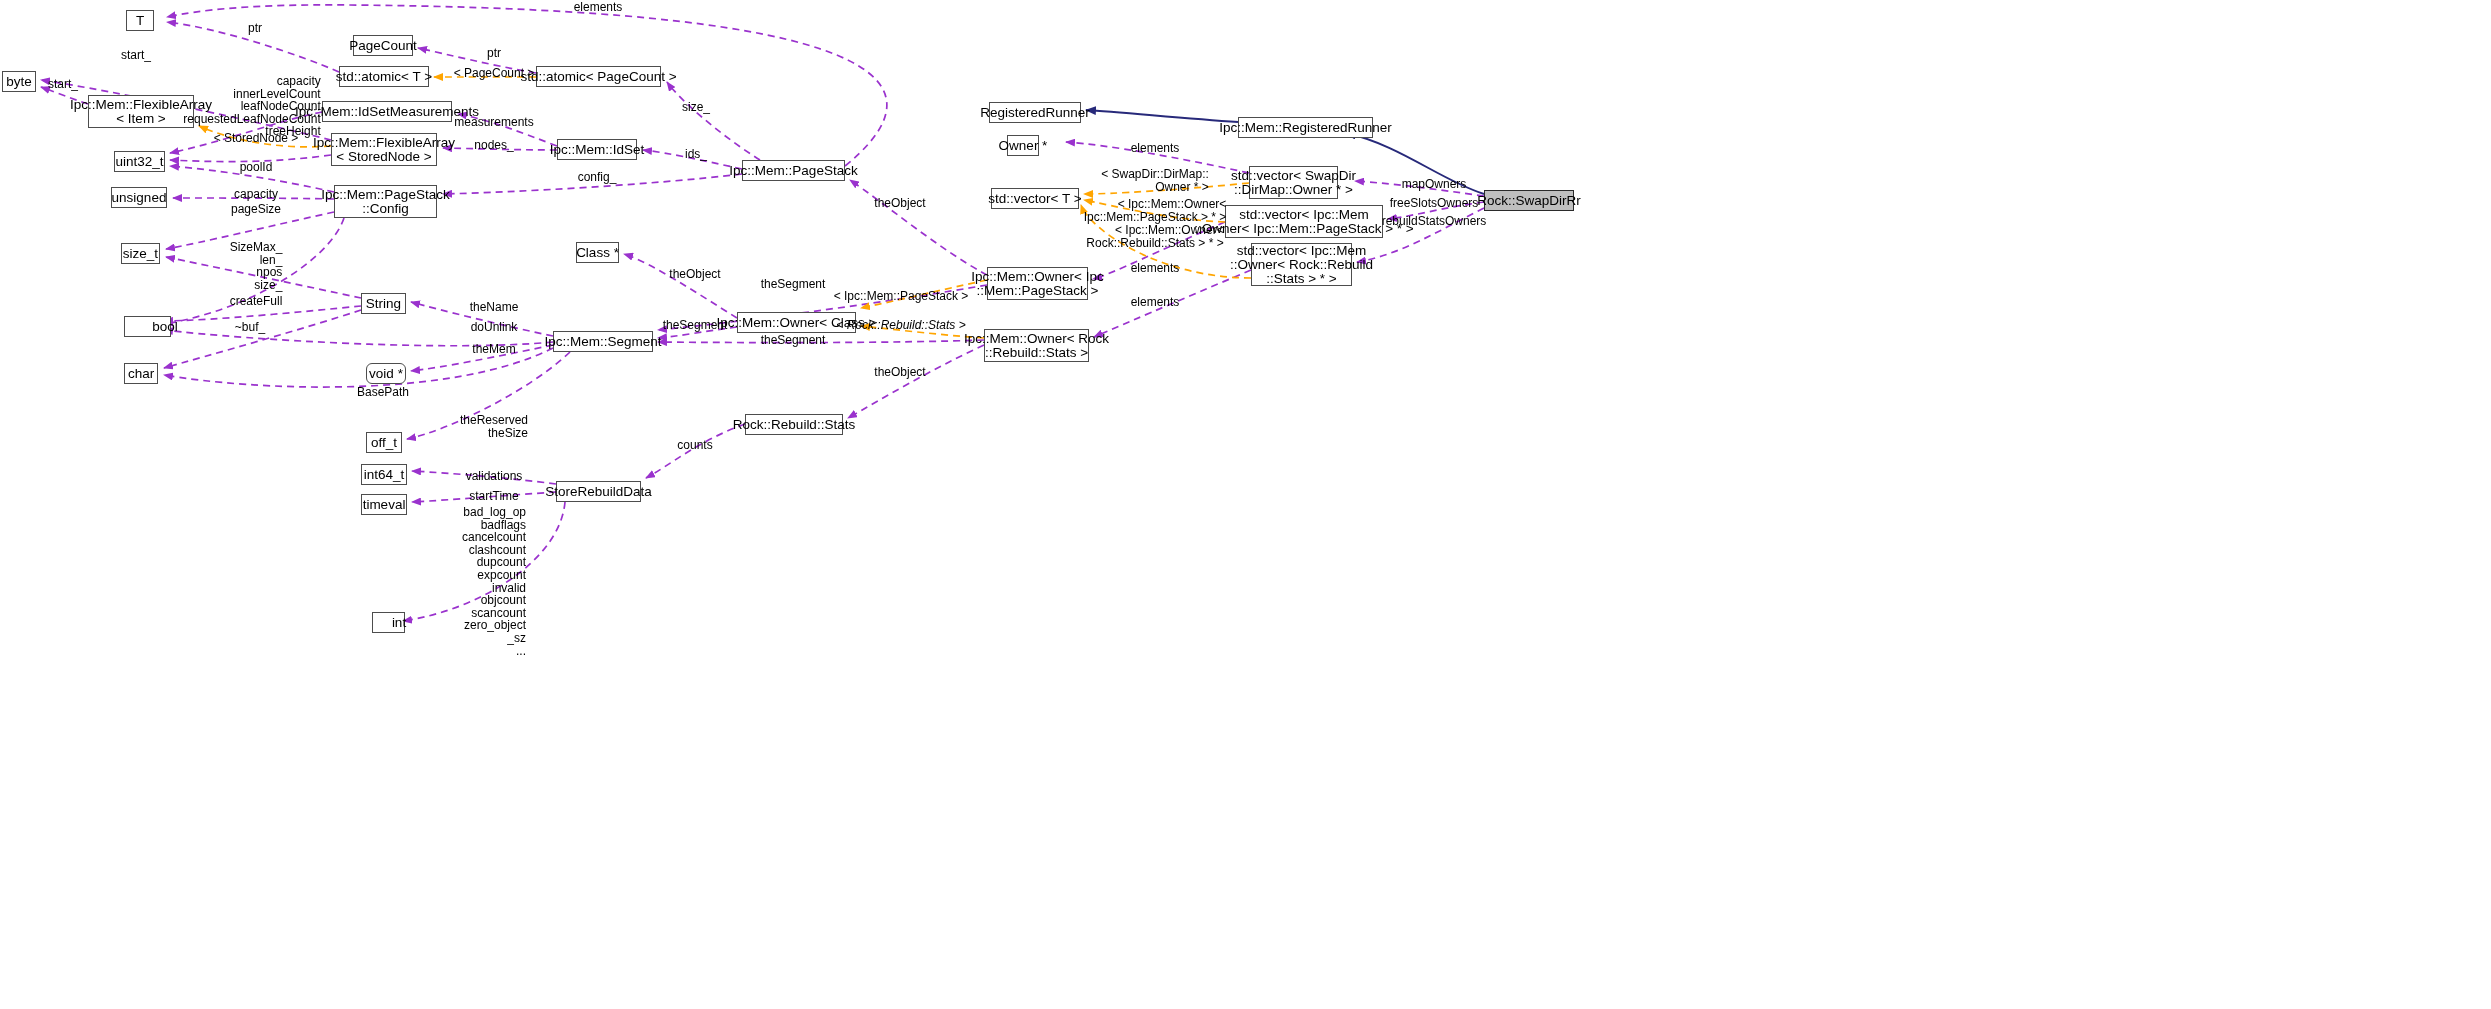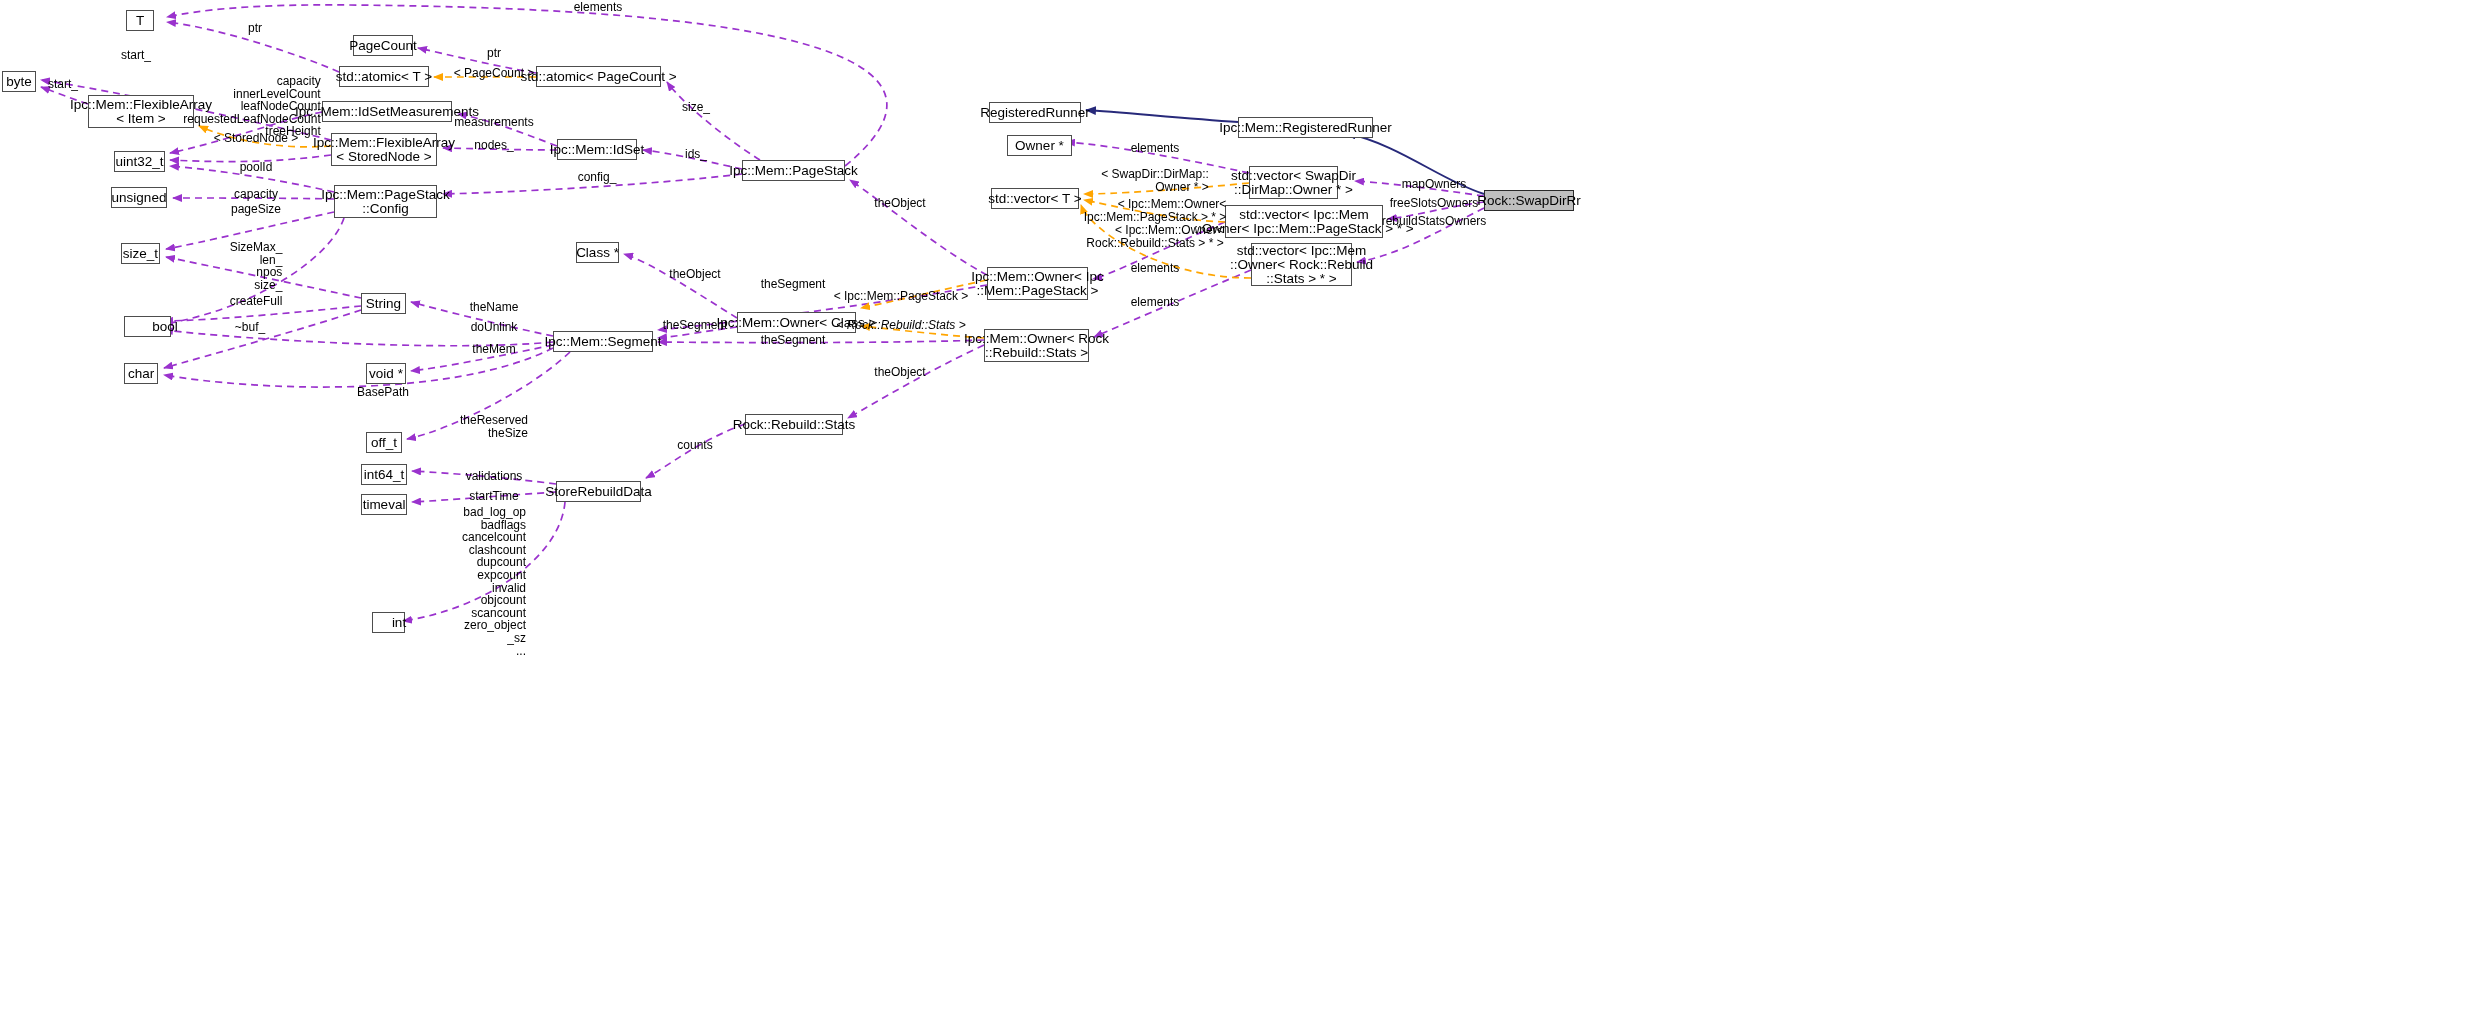--- a/index.html
+++ b/index.html
@@ -184,21 +184,21 @@
       <div class="node" style="left: 2px; top: 71px; width: 34px; height: 21px;">byte</div>
       <div class="node" style="left: 339px; top: 66px; width: 90px; height: 21px;">std::atomic&lt; T &gt;</div>
       <div class="node" style="left: 536px; top: 66px; width: 125px; height: 21px;">std::atomic&lt; PageCount &gt;</div>
       <div class="node" style="left: 88px; top: 95px; width: 106px; height: 33px;">Ipc::Mem::FlexibleArray
 &lt; Item &gt;</div>
       <div class="node" style="left: 322px; top: 101px; width: 130px; height: 21px;">Ipc::Mem::IdSetMeasurements</div>
       <div class="node" style="left: 989px; top: 102px; width: 92px; height: 21px;">RegisteredRunner</div>
       <div class="node" style="left: 1238px; top: 117px; width: 135px; height: 21px;">Ipc::Mem::RegisteredRunner</div>
       <div class="node" style="left: 331px; top: 133px; width: 106px; height: 33px;">Ipc::Mem::FlexibleArray
 &lt; StoredNode &gt;</div>
-      <div class="node" style="left: 1007px; top: 135px; width: 65px; height: 21px;">Owner *</div>
+      <div class="node" style="left: 1007px; top: 135px; width: 32px; height: 21px;">Owner *</div>
       <div class="node" style="left: 114px; top: 151px; width: 51px; height: 21px;">uint32_t</div>
       <div class="node" style="left: 557px; top: 139px; width: 80px; height: 21px;">Ipc::Mem::IdSet</div>
       <div class="node" style="left: 742px; top: 160px; width: 103px; height: 21px;">Ipc::Mem::PageStack</div>
       <div class="node" style="left: 1249px; top: 166px; width: 89px; height: 33px;">std::vector&lt; SwapDir
 ::DirMap::Owner * &gt;</div>
       <div class="node" style="left: 111px; top: 187px; width: 56px; height: 21px;">unsigned</div>
       <div class="node" style="left: 991px; top: 188px; width: 88px; height: 21px;">std::vector&lt; T &gt;</div>
       <div class="node highlight" style="left: 1484px; top: 190px; width: 90px; height: 21px;">Rock::SwapDirRr</div>
       <div class="node" style="left: 334px; top: 185px; width: 103px; height: 33px;">Ipc::Mem::PageStack
 ::Config</div>
@@ -211,21 +211,21 @@
 ::Stats &gt; * &gt;</div>
       <div class="node" style="left: 987px; top: 267px; width: 101px; height: 33px;">Ipc::Mem::Owner&lt; Ipc
 ::Mem::PageStack &gt;</div>
       <div class="node" style="left: 361px; top: 293px; width: 45px; height: 21px;">String</div>
       <div class="node" style="left: 124px; top: 316px; width: 34px; height: 21px; padding-left: 40px;">bool</div>
       <div class="node" style="left: 737px; top: 312px; width: 119px; height: 21px;">Ipc::Mem::Owner&lt; Class &gt;</div>
       <div class="node" style="left: 553px; top: 331px; width: 100px; height: 21px;">Ipc::Mem::Segment</div>
       <div class="node" style="left: 984px; top: 329px; width: 105px; height: 33px;">Ipc::Mem::Owner&lt; Rock
 ::Rebuild::Stats &gt;</div>
       <div class="node" style="left: 124px; top: 363px; width: 34px; height: 21px;">char</div>
-      <div class="node" style="left: 366px; top: 363px; width: 40px; height: 21px;">void *</div>
+      <div class="node" style="left: 366px; top: 363px; width: 40px; height: 21px; border-radius: 6px;">void *</div>
       <div class="node" style="left: 366px; top: 432px; width: 36px; height: 21px;">off_t</div>
       <div class="node" style="left: 745px; top: 414px; width: 98px; height: 21px;">Rock::Rebuild::Stats</div>
       <div class="node" style="left: 361px; top: 464px; width: 46px; height: 21px;">int64_t</div>
       <div class="node" style="left: 361px; top: 494px; width: 46px; height: 21px;">timeval</div>
       <div class="node" style="left: 556px; top: 481px; width: 85px; height: 21px;">StoreRebuildData</div>
       <div class="node" style="left: 372px; top: 612px; width: 26px; height: 21px; padding-left: 26px;">int</div>
     </div>
   <div id="labels-layer">
       <div class="edge-label" style="left: 598px; top: 1px;">elements</div>
       <div class="edge-label" style="left: 255px; top: 22px;">ptr</div>

